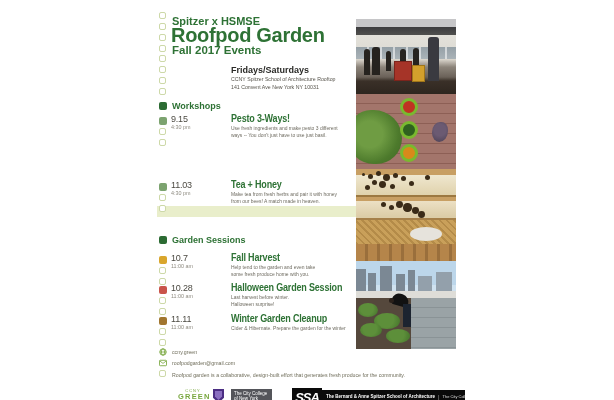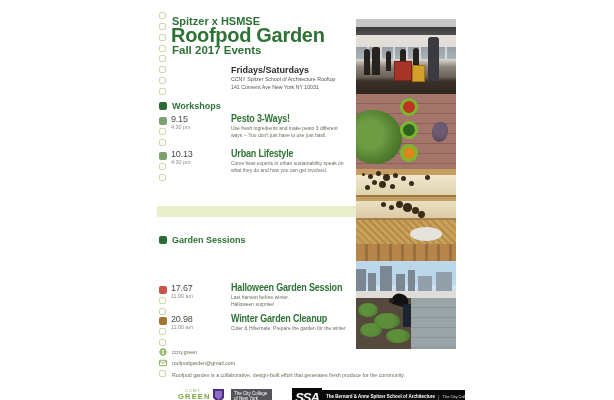--- a/index.html
+++ b/index.html
@@ -192,57 +192,69 @@
     <div class="etime">4:30 pm</div>
     <span class="sq s1"></span>
     <span class="sq s2"></span>
     <div class="etitle">Pesto 3-Ways!</div>
     <div class="edesc">
       <div>Use fresh ingredients and make pesto 3 different</div>
         <div>ways -- You don't just have to use just basil.</div>
     </div>
   </div>
 
-  <div class="event" style="top:141px">
+
+  <div class="event" style="top:172px">
     <span class="bullet" style="background:#7ca36f"></span>
-    <div class="edate">10.13</div>
+    <div class="edate">11.03</div>
     <div class="etime">4:30 pm</div>
     <span class="sq s1"></span>
     <span class="sq s2"></span>
-    <div class="etitle">Urban Lifestyle</div>
-    <div class="edesc">
-      <div>Come hear experts in urban sustainability speak on</div>
-        <div>what they do and how you can get involved.</div>
-    </div>
-  </div>
-
+    <div class="etitle">Tea + Honey</div>
+    <div class="edesc">
+      <div>Make tea from fresh herbs and pair it with honey</div>
+        <div>from our bees! A match made in heaven.</div>
+    </div>
+  </div>
 
 
   <div class="section" style="top:226px">
     <span class="bullet" style="background:#2c6b33"></span>
     <span class="sec-label">Garden Sessions</span>
   </div>
 
+  <div class="event" style="top:245px">
+    <span class="bullet" style="background:#d9a62c"></span>
+    <div class="edate">10.7</div>
+    <div class="etime">11:00 am</div>
+    <span class="sq s1"></span>
+    <span class="sq s2"></span>
+    <div class="etitle">Fall Harvest</div>
+    <div class="edesc">
+      <div>Help tend to the garden and even take</div>
+        <div>some fresh produce home with you.</div>
+    </div>
+  </div>
 
   <div class="event" style="top:275px">
     <span class="bullet" style="background:#c9544a"></span>
-    <div class="edate">17.67</div>
+    <div class="edate">10.28</div>
     <div class="etime">11:00 am</div>
     <span class="sq s1"></span>
     <span class="sq s2"></span>
     <div class="etitle">Halloween Garden Session</div>
     <div class="edesc">
       <div>Last harvest before winter.</div>
         <div>Halloween surprise!</div>
     </div>
   </div>
 
   <div class="event" style="top:306px">
     <span class="bullet" style="background:#a1762f"></span>
-    <div class="edate">20.98</div>
+    <div class="edate">11.11</div>
     <div class="etime">11:00 am</div>
     <span class="sq s1"></span>
     <span class="sq s2"></span>
     <div class="etitle">Winter Garden Cleanup</div>
     <div class="edesc">
       <div>Cider &amp; Hibernate. Prepare the garden for the winter</div>
         <div></div>
     </div>
   </div>
 

